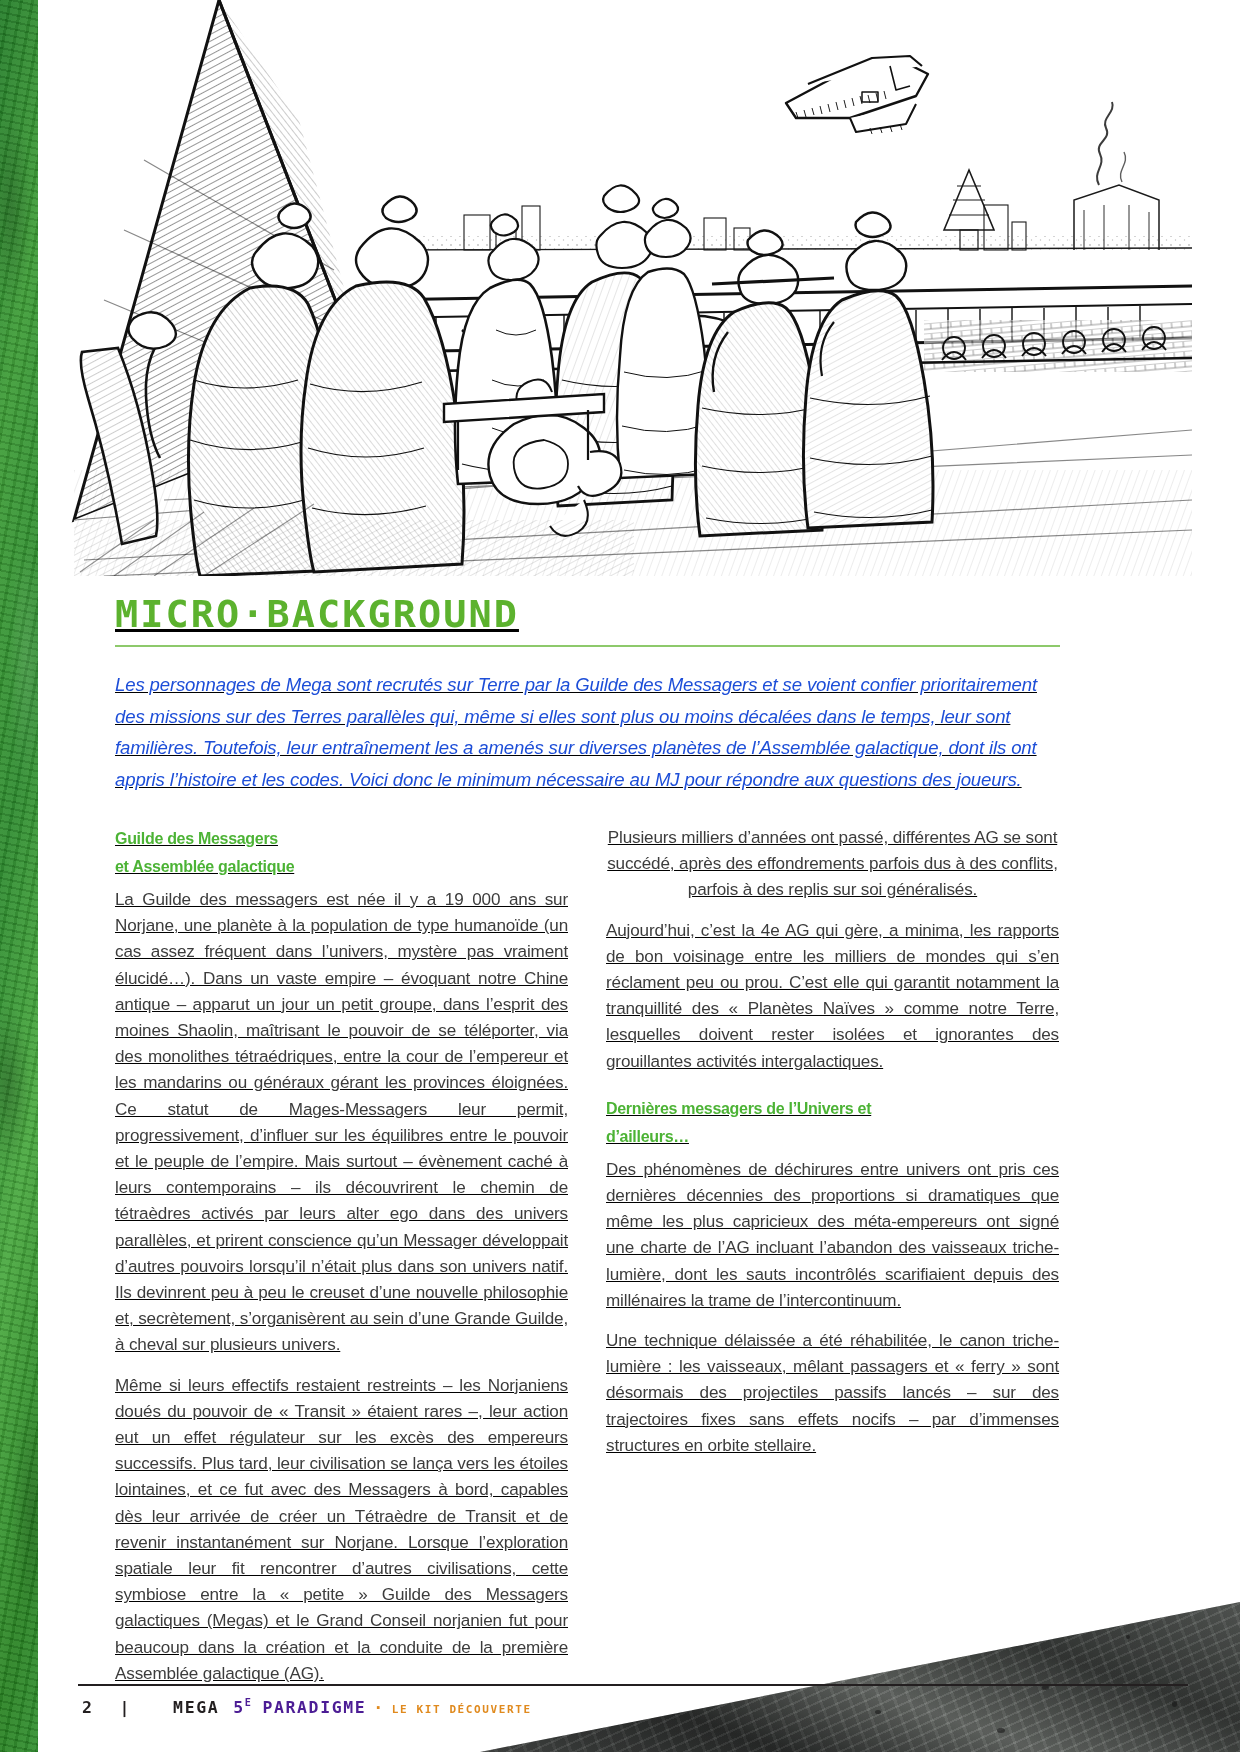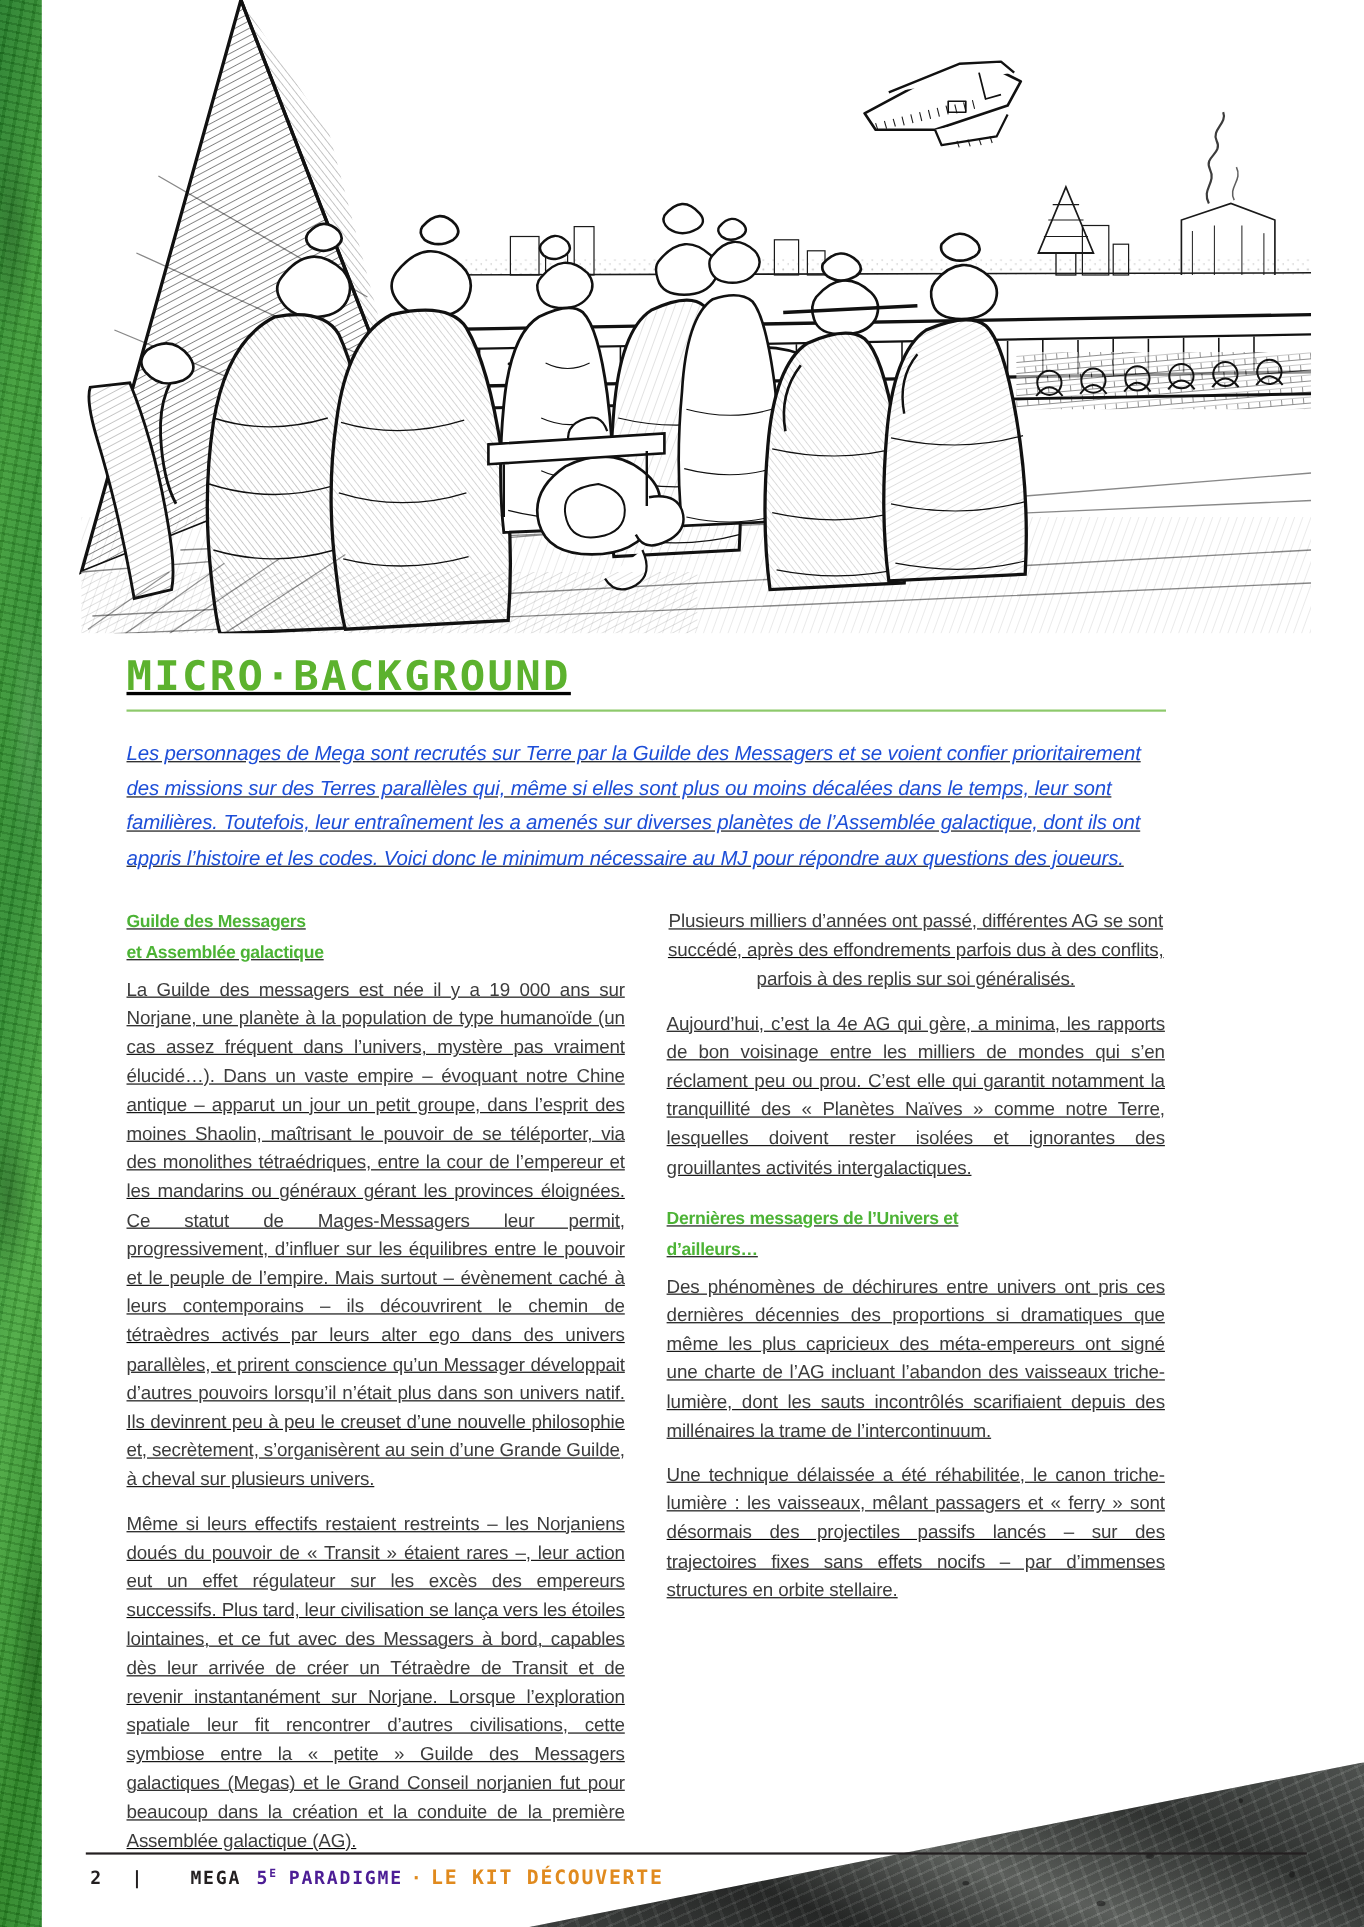--- a/index.html
+++ b/index.html
@@ -143,21 +143,21 @@
     font-weight: bold;
     font-size: 16.5px;
     letter-spacing: 1.6px;
   }
   .f-page { color: #231f20; margin-right: 26px; }
   .f-bar  { color: #231f20; margin-right: 18px; font-weight: bold; }
   .f-mega { color: #231f20; margin-right: 14px; padding-left: 24px; }
   .f-orange { color: #4c1d95; }
   .f-orange sup { font-size: 0.62em; letter-spacing: 0; }
   .f-dot { color: #e08a1e; margin: 0 7px; }
-  .f-kit { color: #e08a1e; font-size: 18px; }
+  .f-kit { color: #e08a1e; font-size: 11px; }
 
   
   .corner-wedge {
     position: absolute;
     right: 0;
     bottom: 0;
     width: 760px;
     height: 150px;
     overflow: hidden;
     z-index: 8;

